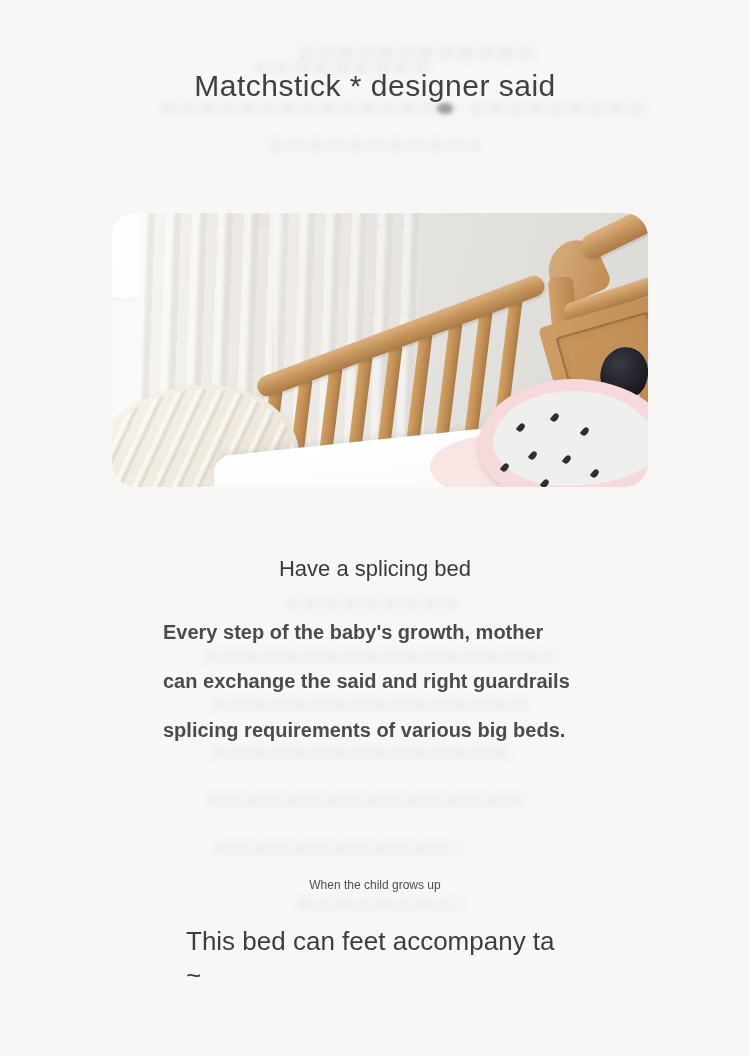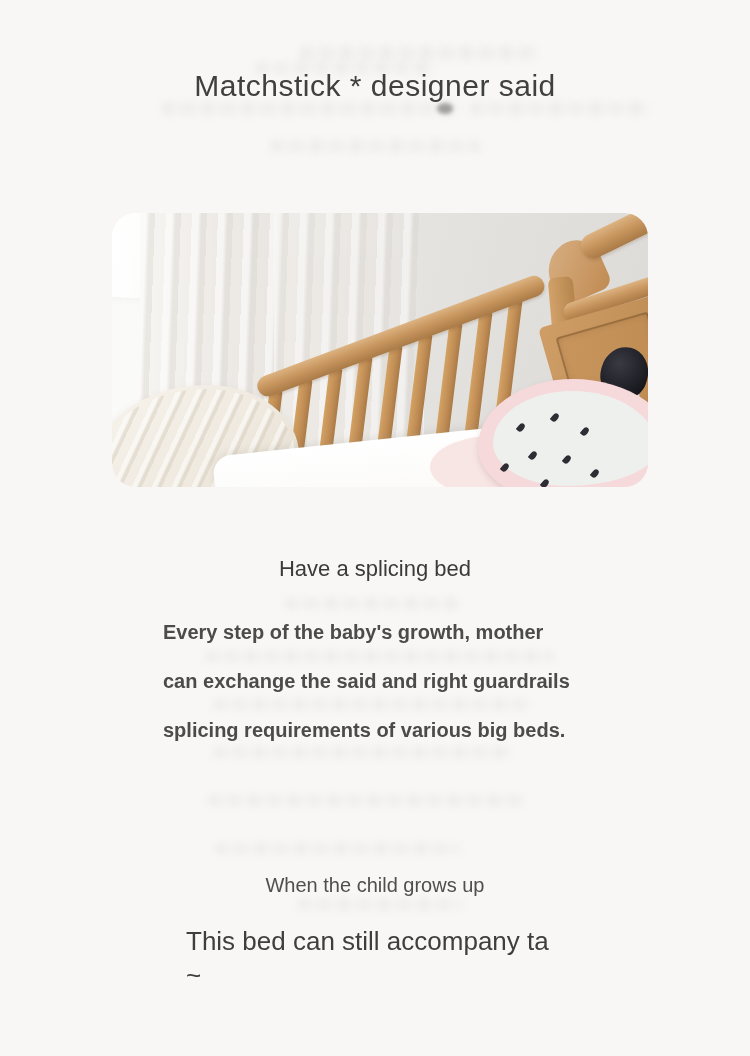--- a/index.html
+++ b/index.html
@@ -19,21 +19,21 @@
     font-size:22px;line-height:33px;font-weight:400;
     text-align:center;color:#3a3a3a;margin:0;
   }
   .para{
     position:absolute;top:608px;left:163px;width:440px;
     font-size:20px;color:#4b4b4b;
   }
   .para .pline{height:49px;line-height:49px;white-space:nowrap;font-weight:bold;}
   .caption{
     position:absolute;top:874px;left:0;width:750px;
-    font-size:20px;line-height:23px;text-align:center;color:#4f4f4f;
+    font-size:12px;line-height:23px;text-align:center;color:#4f4f4f;
   }
   .closing{
     position:absolute;top:924px;left:186px;width:380px;
     font-size:26px;color:#3e3e3e;
   }
   .closing .cline{height:34px;line-height:34px;white-space:nowrap;}
   
   .smudge{
     position:absolute;border-radius:5px;pointer-events:none;
     background:repeating-linear-gradient(90deg,
@@ -171,17 +171,17 @@
 
   <div class="para">
     <div class="pline">Every step of the baby's growth, mother</div>
     <div class="pline">can exchange the said and right guardrails</div>
     <div class="pline">splicing requirements of various big beds.</div>
   </div>
 
   <div class="caption">When the child grows up</div>
 
   <div class="closing">
-    <div class="cline">This bed can still accompany ta</div>
+    <div class="cline">This bed can feet accompany ta</div>
     <div class="cline">~</div>
   </div>
 
 </div>
 
 </body></html>

